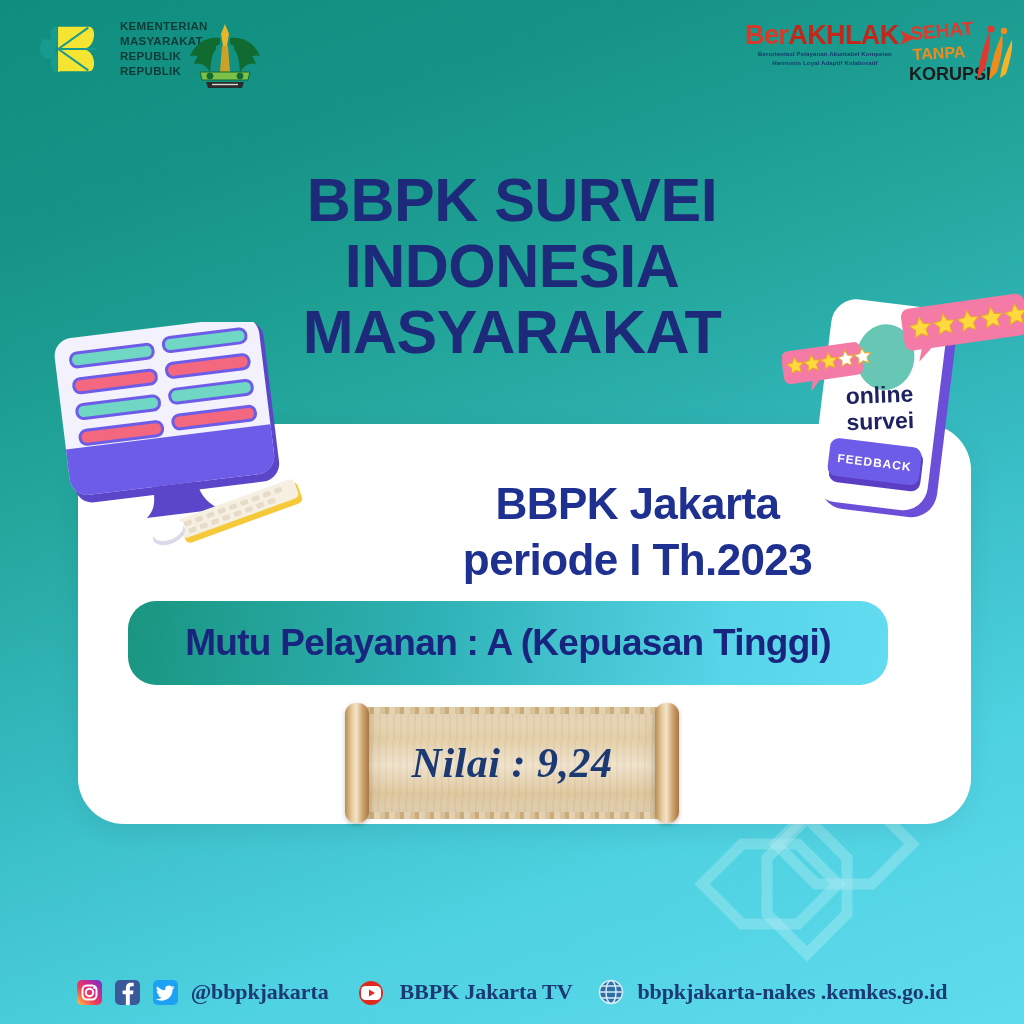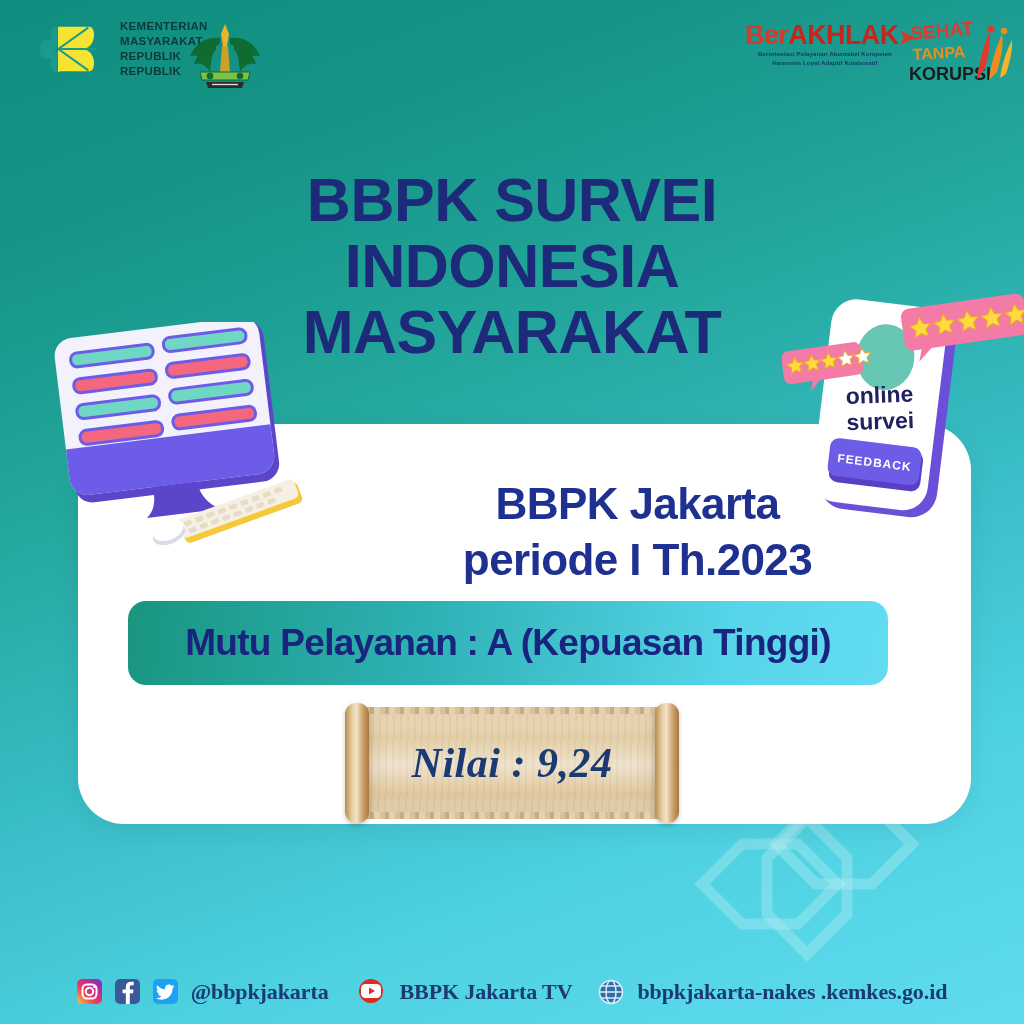--- a/index.html
+++ b/index.html
@@ -90,21 +90,21 @@
     position: absolute; left: 260px; right: 34px; top: 52px;
     text-align: center; color: #1f3190;
     font-size: 44px; font-weight: 800; line-height: 1.28;
     letter-spacing: -.6px;
   }
   .card-title div { white-space: nowrap; }
 
   
   .quality-banner {
     position: absolute; left: 128px; top: 601px;
-    width: 760px; height: 84px; border-radius: 18px;
+    width: 760px; height: 84px; border-radius: 28px;
     background: linear-gradient(100deg, #19957f 0%, #2fb2b6 40%, #56d4e8 78%, #63dcf1 100%);
     display: flex; align-items: center; justify-content: center;
   }
   .quality-text {
     color: #18247e; font-size: 37px; font-weight: 800;
     letter-spacing: -.7px; white-space: nowrap;
   }
 
   
   .scroll-wrap {
@@ -144,21 +144,21 @@
 
   
   .monitor-illo { position: absolute; left: 52px; top: 322px; width: 280px; height: 250px; }
   .phone-illo   { position: absolute; left: 782px; top: 288px; width: 246px; height: 262px; }
 
   
   .footer {
     position: absolute; left: 0; right: 0; bottom: 0; height: 64px;
     display: flex; align-items: center; justify-content: center; gap: 26px;
   }
-  .f-group { display: flex; align-items: flex-start; gap: 13px; }
+  .f-group { display: flex; align-items: flex-end; gap: 13px; }
   .f-text {
     font-family: "Liberation Serif", serif;
     color: #1b3a74; font-size: 22px; font-weight: 700;
     white-space: nowrap; letter-spacing: -.1px;
   }
   .si { width: 25px; height: 25px; border-radius: 5px; display: block; }
   .si-ig {
     background: linear-gradient(45deg,#fdbb45 4%,#ef4158 38%,#cf2a8a 62%,#7a31c4 95%);
   }
   .si-fb { background: #3b5998; }

